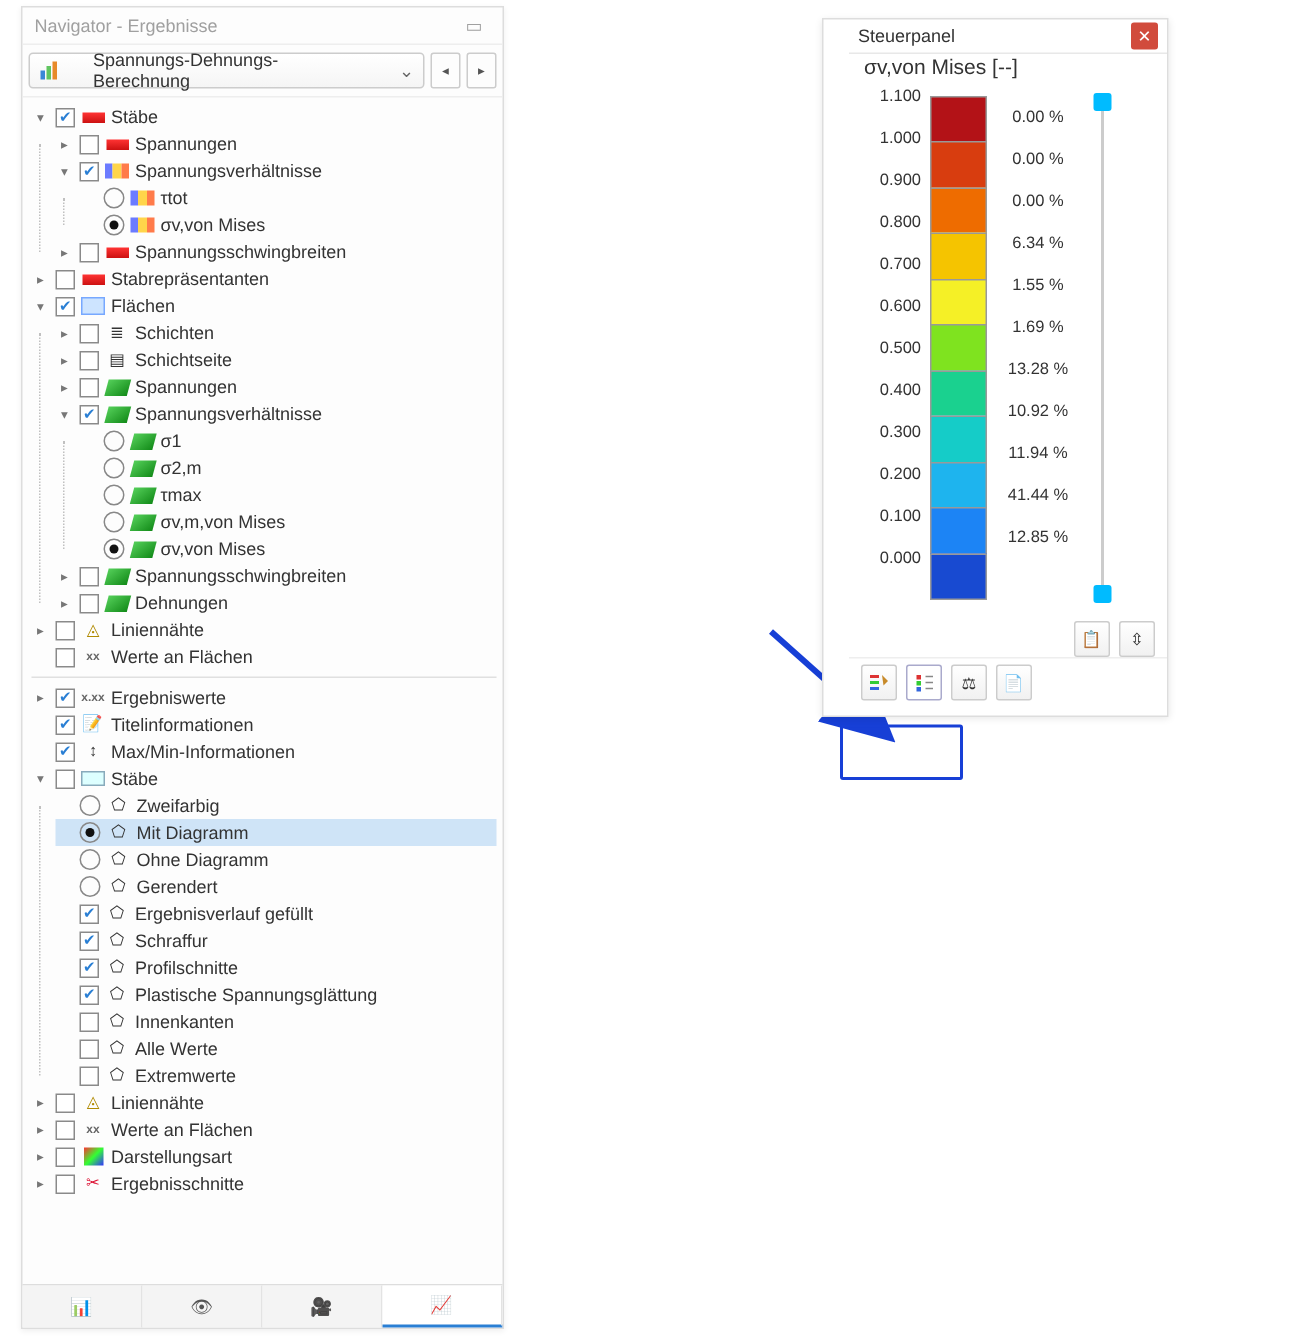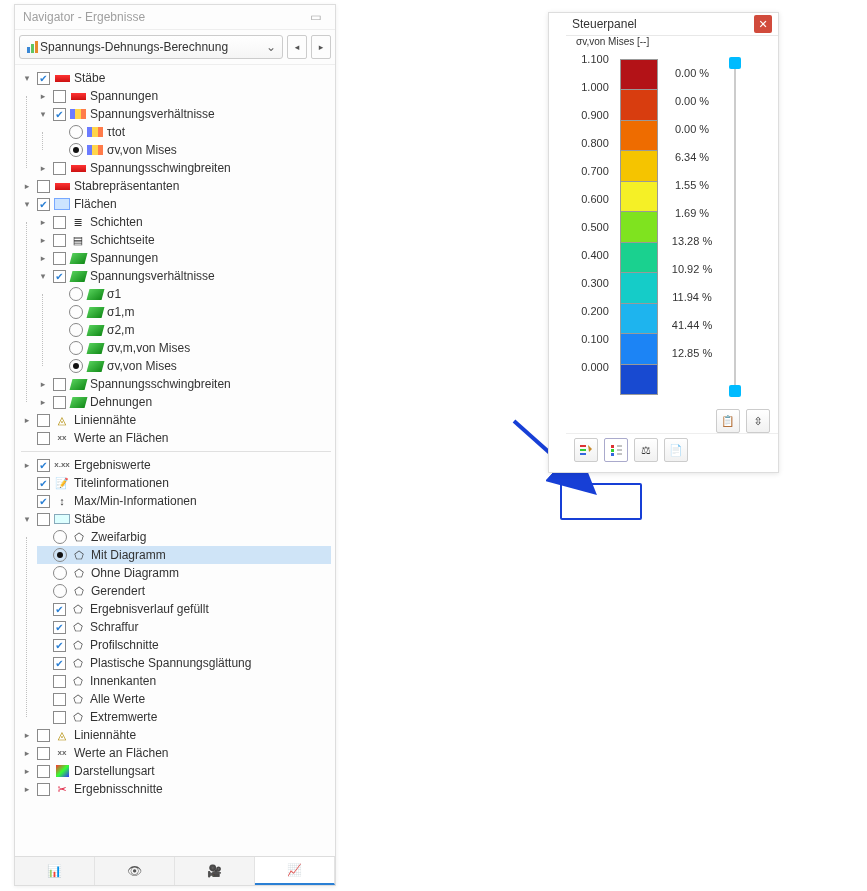--- a/index.html
+++ b/index.html
@@ -43,21 +43,21 @@
     height: 28px;
     padding: 3px 4px;
     display:flex; align-items:center; gap:4px;
     border-bottom: 1px solid #eee;
   }
   .nav-selector .combo {
     flex:1; height:22px;
     border:1px solid #ccc;
     background: linear-gradient(#fff,#f5f5f5);
     border-radius:3px;
-    display:flex; align-items:center; gap:0;
+    display:flex; align-items:center; gap:22px;
     padding:0 6px; font-size:12px;justify-content:flex-end;
   }
   .mini-icon { width:14px; height:14px; display:inline-block; }
   .ico-arrows { width:18px;height:22px;border:1px solid #ccc;border-radius:2px;display:flex;align-items:center;justify-content:center;font-size:9px;color:#555;}
   
   .tree {
     flex:1; overflow:auto;
     padding: 4px 4px 4px 6px;
     line-height: 18px;
   }
@@ -124,24 +124,24 @@
     height:22px; display:flex; align-items:center; justify-content:space-between;
     padding:0 6px; border-bottom:1px solid #e8e8e8;
     font-size:12px;
   }
   .close-btn{
     width:18px;height:18px;background:#d14b3c;color:#fff;
     display:flex;align-items:center;justify-content:center;
     font-size:11px;border-radius:2px;cursor:pointer;
   }
   .legend-sub { padding:6px 10px 2px; font-size:12px;}
-  .legend-small { padding:0 10px 6px; font-size:10px; color:#333;}
+  .legend-small { padding:0 10px 6px; font-size:14px; color:#333;}
   .legend-body { display:flex; padding:6px 10px 10px 10px; position:relative;}
   .leg-ticks { width:38px; text-align:right; font-size:11px; color:#333; position:relative;}
-  .leg-ticks div{ height:28px; line-height:14px; transform:translateY(-7px);text-align:center;}
+  .leg-ticks div{ height:28px; line-height:14px; transform:translateY(-7px);}
   .leg-bar { width:38px; margin-left:6px; display:flex; flex-direction:column;}
   .leg-bar .swatch { flex:1; border:1px solid #999; border-bottom:none; height:28px;}
   .leg-bar .swatch:last-child{border-bottom:1px solid #999;}
   .leg-perc { width:52px; margin-left:8px; font-size:11px;}
   .leg-perc div{ height:28px; line-height:28px;text-align:center;}
   .leg-slider { width:12px; margin-left:12px; position:relative;}
   .leg-slider .track{ position:absolute; left:4px; top:3px; bottom:3px; width:2px; background:#ccc;}
   .leg-slider .handle{ position:absolute; width:12px;height:12px;background:#0bf;border-radius:2px;left:-1px;}
   .legend-toolbar { display:flex; gap:6px; justify-content:flex-end; padding:4px 8px 0; }
   .tb-btn { width:22px;height:22px;border:1px solid #ccc;background:linear-gradient(#fff,#f1f1f1);border-radius:2px;display:flex;align-items:center;justify-content:center;font-size:11px;cursor:pointer;}
@@ -405,31 +405,31 @@
                     <span class="lbl">σ1</span>
                   </div>
                 </li>
               <li>
                   <div class="row">
                     <span class="twist blank"></span>
                     <span class="radio"></span>
                     <span class="icon">
                       <span class="ico-surf"></span>
                     </span>
-                    <span class="lbl">σ1,m</span>
+                    <span class="lbl">σ2,m</span>
                   </div>
                 </li>
               <li>
                   <div class="row">
                     <span class="twist blank"></span>
                     <span class="radio"></span>
                     <span class="icon">
                       <span class="ico-surf"></span>
                     </span>
-                    <span class="lbl">σ2,m</span>
+                    <span class="lbl">τmax</span>
                   </div>
                 </li>
               <li>
                   <div class="row">
                     <span class="twist blank"></span>
                     <span class="radio"></span>
                     <span class="icon">
                       <span class="ico-surf"></span>
                     </span>
                     <span class="lbl">σv,m,von Mises</span>

